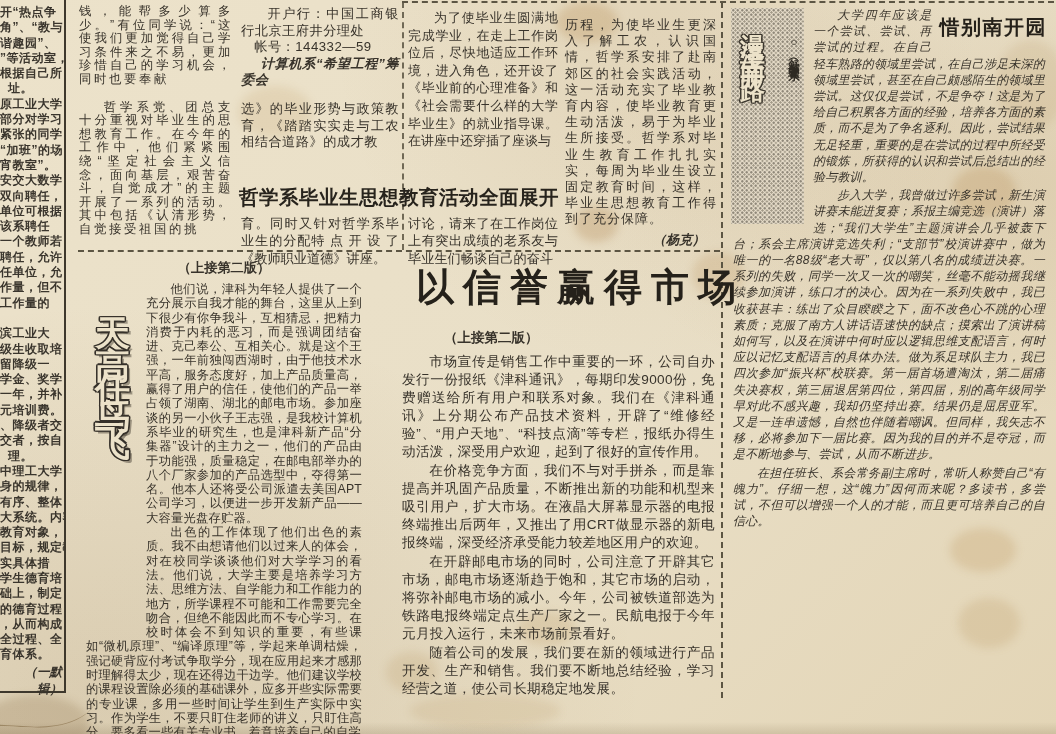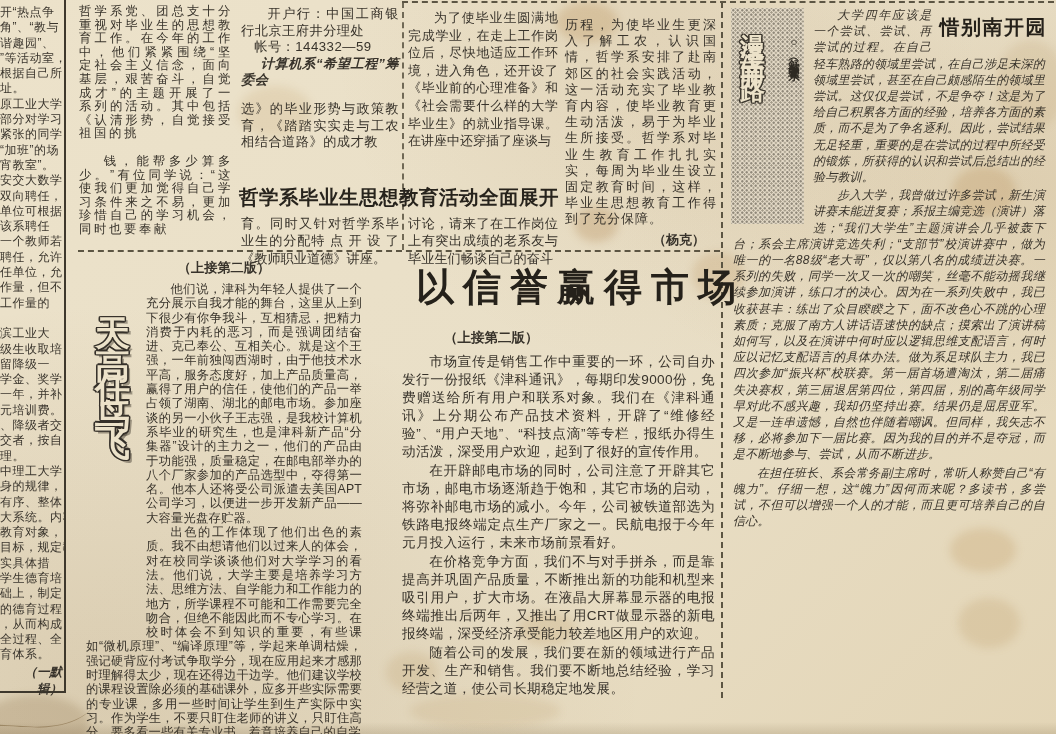--- a/index.html
+++ b/index.html
@@ -39,36 +39,36 @@
   .hd-top{left:402px; top:1px; width:652px;}
   .vd-mid{left:402px; top:2px; height:248px; opacity:.85;}
   .vd-right{left:721px; top:2px; height:696px;}
   .hd-sec{left:78px; top:250px; width:642px;}
 
   
   .left-strip{position:absolute; left:0; top:0; width:66px; height:693px;
     border-right:2.5px solid #3e382d; border-bottom:2.5px solid #3e382d;
     padding-top:5px; box-sizing:border-box; overflow:hidden;}
   .left-strip .ln{font-size:12px; line-height:15.3px; min-height:15.3px;
-    white-space:nowrap; text-align:left; padding-right:23px; letter-spacing:.5px; color:#3a352d;}
+    white-space:nowrap; text-align:center; padding-right:23px; letter-spacing:.5px; color:#3a352d;font-weight:bold;}
 
   
   .col-a{position:absolute; left:79px;  top:5px;  width:154px;}
   .col-a p{margin:0; font-size:12.4px; line-height:13.6px; letter-spacing:2.6px; text-align:justify;}
   .col-a p+p{margin-top:14px; text-indent:2em;}
   .col-b{position:absolute; left:241px; top:6px;  width:158px;}
   .col-b p{margin:0; font-size:13.2px; line-height:16.6px; letter-spacing:.5px; text-align:justify;}
   .bank1{text-indent:2em;} .bank2{text-indent:1em;}
   .bank3{font-style:italic; font-weight:bold; text-indent:1.5em;}
   .col-b .body{margin-top:12px;}
   .col-c{position:absolute; left:408px; top:9px;  width:150px;}
   .col-c p{margin:0; font-size:13px; line-height:17.6px; text-align:justify; text-indent:2em;}
   .col-d{position:absolute; left:565px; top:9px;  width:152px;margin-top:8px;}
   .col-d p{margin:0; font-size:13px; line-height:16.2px; letter-spacing:1px; text-align:justify;}
-  .col-d .sig{text-align:right; font-weight:bold; padding-right:12px; margin-top:3px; font-size:13px;}
+  .col-d .sig{text-align:right; font-style:italic; font-weight:bold; padding-right:12px; margin-top:3px; font-size:13px;}
   .hl-philosophy{position:absolute; left:239px; top:184px; width:322px;
     font-size:19.5px; font-weight:bold; letter-spacing:.5px; white-space:nowrap; color:#27231c;}
   .col-b2{position:absolute; left:241px; top:215px; width:158px;}
   .col-b2 p,.col-c2 p{margin:0; font-size:13.2px; line-height:17.4px; text-align:justify;}
   .col-c2{position:absolute; left:408px; top:215px; width:150px;}
 
   
   .bl{position:absolute; left:86px; top:259px; width:276px;}
   .bl .note{text-align:center; font-weight:bold; font-size:13.2px; margin-bottom:5px;}
   .title-box{float:left; width:52px; height:338px; margin:4px 8px 2px 0;
@@ -174,22 +174,22 @@
       <div class="ln">的德育过程</div>
       <div class="ln">，从而构成</div>
       <div class="ln">全过程、全</div>
       <div class="ln">育体系。</div>
     </div>
   <div style="position:absolute;left:0;top:664px;width:68px;">
     <div class="left-strip-sig" style="font-style:italic;font-weight:bold;text-align:right;padding-right:6px;font-size:12.5px;">（一默 辑）</div>
   </div>
 
   <div class="col-a">
+    <p>钱，能帮多少算多少。”有位同学说：“这使我们更加觉得自己学习条件来之不易，更加珍惜自己的学习机会，同时也要奉献</p>
     <p>哲学系党、团总支十分重视对毕业生的思想教育工作。在今年的工作中，他们紧紧围绕“坚定社会主义信念，面向基层，艰苦奋斗，自觉成才”的主题开展了一系列的活动。其中包括《认清形势，自觉接受祖国的挑</p>
-    <p>钱，能帮多少算多少。”有位同学说：“这使我们更加觉得自己学习条件来之不易，更加珍惜自己的学习机会，同时也要奉献</p>
   </div>
 
   <div class="col-b">
     <p class="bank1">开户行：中国工商银行北京王府井分理处</p>
     <p class="bank2">帐号：144332—59</p>
     <p class="bank3">计算机系“希望工程”筹委会</p>
     <p class="body">选》的毕业形势与政策教育，《踏踏实实走与工农相结合道路》的成才教</p>
   </div>
 
   <div class="hl-philosophy">哲学系毕业生思想教育活动全面展开</div>
@@ -217,22 +217,22 @@
     </div>
     <p>他们说，津科为年轻人提供了一个充分展示自我才能的舞台，这里从上到下很少有你争我斗，互相猜忌，把精力消费于内耗的恶习，而是强调团结奋进、克己奉公、互相关心。就是这个王强，一年前独闯西湖时，由于他技术水平高，服务态度好，加上产品质量高，赢得了用户的信任，使他们的产品一举占领了湖南、湖北的邮电市场。参加座谈的另一小伙子王志强，是我校计算机系毕业的研究生，也是津科新产品“分集器”设计的主力之一，他们的产品由于功能强，质量稳定，在邮电部举办的八个厂家参加的产品选型中，夺得第一名。他本人还将受公司派遣去美国APT公司学习，以便进一步开发新产品——大容量光盘存贮器。</p>
     <p>出色的工作体现了他们出色的素质。我不由想请他们以过来人的体会，对在校同学谈谈他们对大学学习的看法。他们说，大学主要是培养学习方法、思维方法、自学能力和工作能力的地方，所学课程不可能和工作需要完全吻合，但绝不能因此而不专心学习。在校时体会不到知识的重要，有些课如“微机原理”、“编译原理”等，学起来单调枯燥，强记硬背应付考试争取学分，现在应用起来才感那时理解得太少，现在还得边干边学。他们建议学校的课程设置除必须的基础课外，应多开些实际需要的专业课，多用一些时间让学生到生产实际中实习。作为学生，不要只盯住老师的讲义，只盯住高分，要多看一些有关专业书，着意培养自己的自学</p>
 
   </div>
 
   <div class="bm">
     <div class="hl">以信誉赢得市场</div>
     <div class="note">（上接第二版）</div>
     <p>市场宣传是销售工作中重要的一环，公司自办发行一份报纸《津科通讯》，每期印发9000份，免费赠送给所有用户和联系对象。我们在《津科通讯》上分期公布产品技术资料，开辟了“维修经验”、“用户天地”、“科技点滴”等专栏，报纸办得生动活泼，深受用户欢迎，起到了很好的宣传作用。</p>
+    <p>在价格竞争方面，我们不与对手拼杀，而是靠提高并巩固产品质量，不断推出新的功能和机型来吸引用户，扩大市场。在液晶大屏幕显示器的电报终端推出后两年，又推出了用CRT做显示器的新电报终端，深受经济承受能力较差地区用户的欢迎。</p>
     <p>在开辟邮电市场的同时，公司注意了开辟其它市场，邮电市场逐渐趋于饱和，其它市场的启动，将弥补邮电市场的减小。今年，公司被铁道部选为铁路电报终端定点生产厂家之一。民航电报于今年元月投入运行，未来市场前景看好。</p>
-    <p>在价格竞争方面，我们不与对手拼杀，而是靠提高并巩固产品质量，不断推出新的功能和机型来吸引用户，扩大市场。在液晶大屏幕显示器的电报终端推出后两年，又推出了用CRT做显示器的新电报终端，深受经济承受能力较差地区用户的欢迎。</p>
     <p>随着公司的发展，我们要在新的领域进行产品开发、生产和销售。我们要不断地总结经验，学习经营之道，使公司长期稳定地发展。</p>
   </div>
 
   <div class="ra">
     <div class="halftone">
       <div class="vt hollow banner">漫漫南开路</div>
       <div class="vt byline">○舒东（管理系）</div>
     </div>
     <div class="hl">惜别南开园</div>
     <p>大学四年应该是一个尝试、尝试、再尝试的过程。在自己轻车熟路的领域里尝试，在自己涉足未深的领域里尝试，甚至在自己颇感陌生的领域里尝试。这仅仅是尝试，不是争夺！这是为了给自己积累各方面的经验，培养各方面的素质，而不是为了争名逐利。因此，尝试结果无足轻重，重要的是在尝试的过程中所经受的锻炼，所获得的认识和尝试后总结出的经验与教训。</p>

